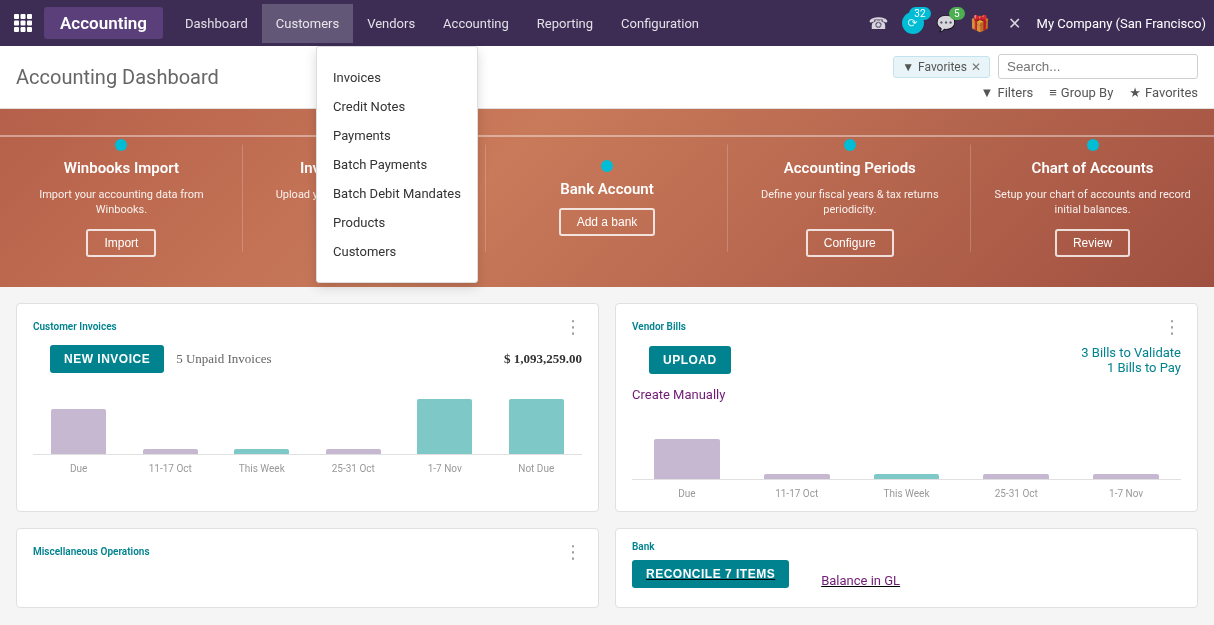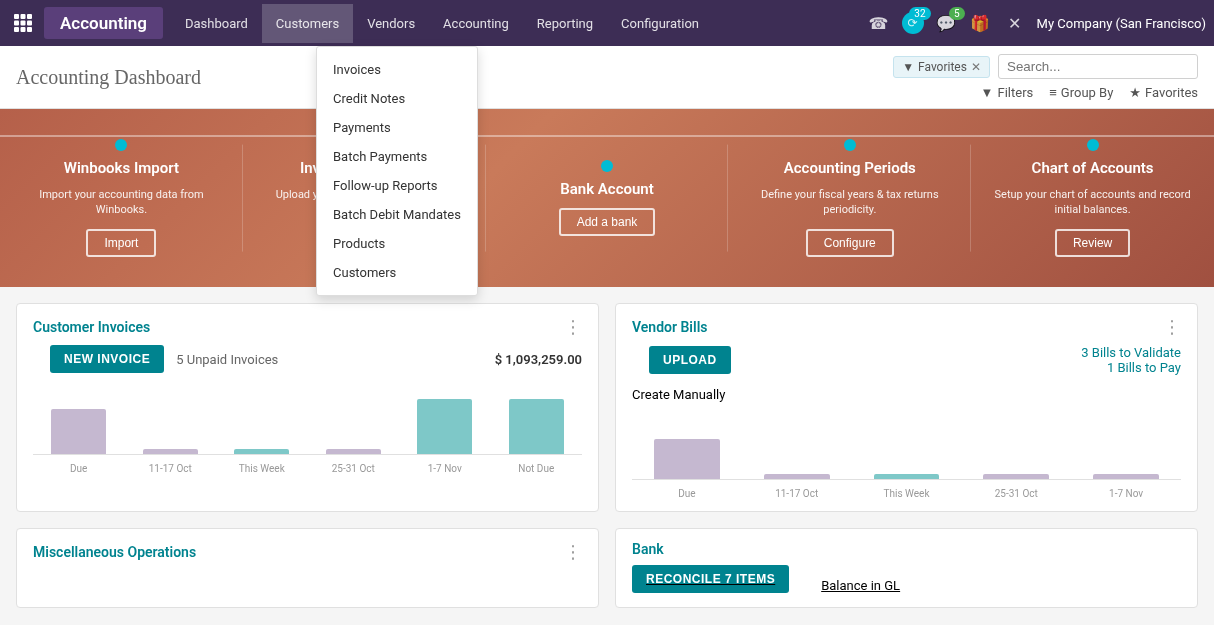--- a/index.html
+++ b/index.html
@@ -80,21 +80,20 @@
       padding: 8px 16px;
       display: flex;
       align-items: center;
       justify-content: space-between;
       border-bottom: 1px solid #e0e0e0;
     }
     .page-title {
       font-size: 20px;
       color: #666;
       font-weight: 400;
-      font-family: Liberation Serif, serif;
     }
     .search-bar {
       display: flex;
       align-items: center;
       gap: 8px;
     }
     .favorites-tag {
       display: flex;
       align-items: center;
       background: #e8f4f8;
@@ -126,21 +125,21 @@
     .dropdown-menu {
       position: absolute;
       top: 46px;
       left: 316px;
       background: white;
       border: 1px solid #ddd;
       border-radius: 3px;
       box-shadow: 0 4px 12px rgba(0,0,0,0.15);
       z-index: 100;
       min-width: 160px;
-      padding: 8px 0;
+      padding: 16px 0;
     }
     .dropdown-item {
       padding: 7px 16px;
       cursor: pointer;
       color: #333;
       font-size: 13px;
     }
 
     
     .hero-section {
@@ -227,21 +226,21 @@
       overflow: hidden;
     }
     .card-header {
       padding: 12px 16px 8px;
       display: flex;
       align-items: center;
       justify-content: space-between;
     }
     .card-title {
       color: #00838f;
-      font-size: 14px;
+      font-size: 10px;
       font-weight: 600;
     }
     .card-menu-icon {
       color: #999;
       cursor: pointer;
       font-size: 18px;
     }
     .card-body {
       padding: 0 16px 12px;
     }
@@ -262,27 +261,28 @@
       font-size: 12px;
       font-weight: 600;
       letter-spacing: 0.5px;
     }
     .card-stats {
       display: flex;
       justify-content: space-between;
       align-items: center;
       font-size: 13px;
       color: #666;
+      font-family: Liberation Serif, serif;
     }
     .stat-amount {
       font-weight: 600;
       color: #333;
     }
     .card-link {
-      color: #000000;
+      color: #701a75;
       cursor: pointer;
       font-size: 13px;
     }
 
     
     .bar-chart {
       display: flex;
       align-items: flex-end;
       gap: 0;
       height: 70px;
@@ -358,21 +358,20 @@
     <div class="nav-icon">✕</div>
     <div class="nav-company">My Company (San Francisco)</div>
   </div>
 </nav>
 
 <div class="dropdown-menu">
   <div class="dropdown-item">Invoices</div>
   <div class="dropdown-item">Credit Notes</div>
   <div class="dropdown-item">Payments</div>
   <div class="dropdown-item">Batch Payments</div>
-  <div class="dropdown-item">Follow-up Reports</div>
   <div class="dropdown-item">Batch Debit Mandates</div>
   <div class="dropdown-item">Products</div>
   <div class="dropdown-item">Customers</div>
 </div>
 
 <div class="sub-header">
   <div class="page-title">Accounting Dashboard</div>
   <div style="display:flex; flex-direction:column; gap:6px; align-items:flex-end;">
     <div class="search-bar">
       <div class="favorites-tag">

